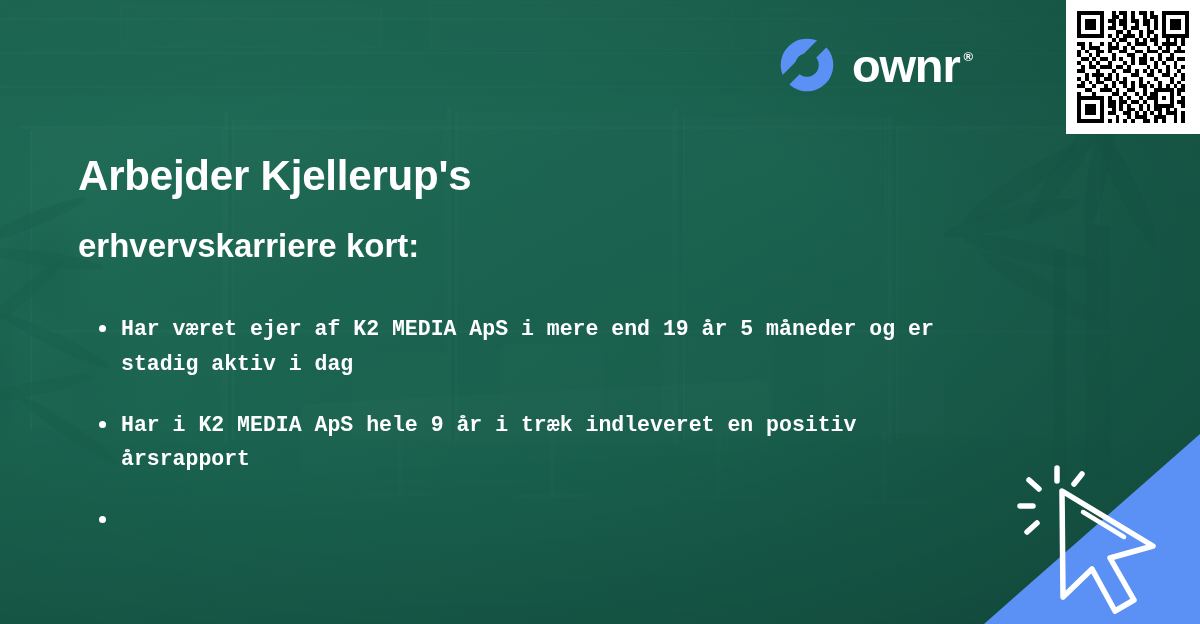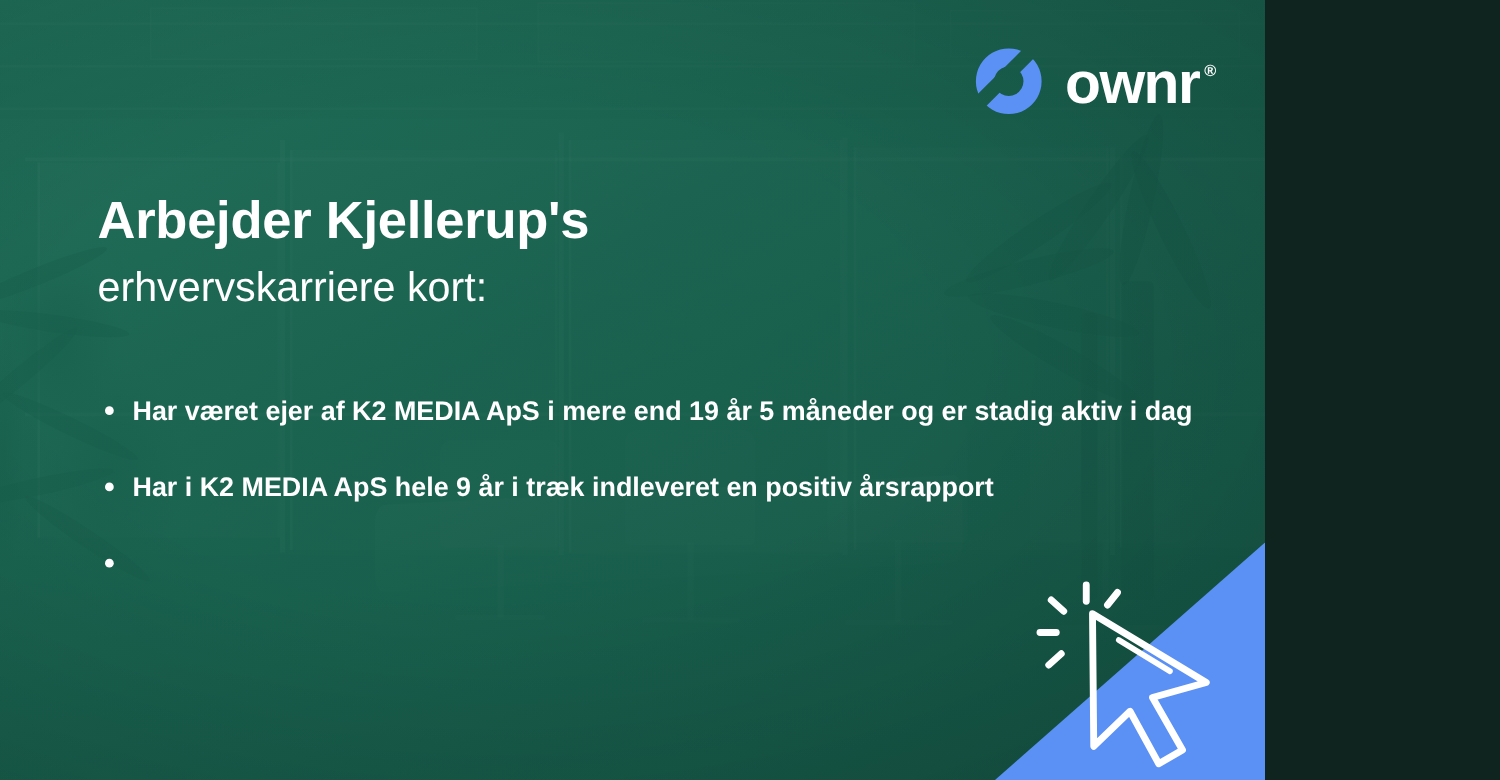--- a/index.html
+++ b/index.html
@@ -6,21 +6,21 @@
     margin: 0;
     padding: 0;
     background: #10241f;
   }
   body {
     font-family: "Liberation Sans", "DejaVu Sans", sans-serif;
   }
 
   #card {
     position: relative;
-    width: 1012px;
+    width: 1200px;
     height: 624px;
     overflow: hidden;
     background: #1f6b54;
   }
 
   
   .bg-layer {
     position: absolute;
     inset: 0;
     pointer-events: none;
@@ -162,34 +162,35 @@
   }
   .headline .l1 {
     font-size: 42px;
     font-weight: 700;
     letter-spacing: -0.2px;
     line-height: 1.16;
     white-space: nowrap;
   }
   .headline .l2 {
     font-size: 33px;
-    font-weight: 400;
+    font-weight: 700;
     line-height: 1.3;
-    margin-top: 8px;
+    margin-top: 24px;
     white-space: nowrap;
   }
 
   .facts {
     position: absolute;
-    left: 78px;
+    left: 93px;
     top: 312px;
     width: 880px;
     margin: 0;
     padding: 0;
     list-style: none;
+    font-family: Liberation Mono, monospace;
   }
   .facts li {
     position: relative;
     color: #ffffff;
     font-size: 21.5px;
     font-weight: 600;
     line-height: 1.62;
     padding-left: 28px;
     margin-bottom: 26px;
   }

